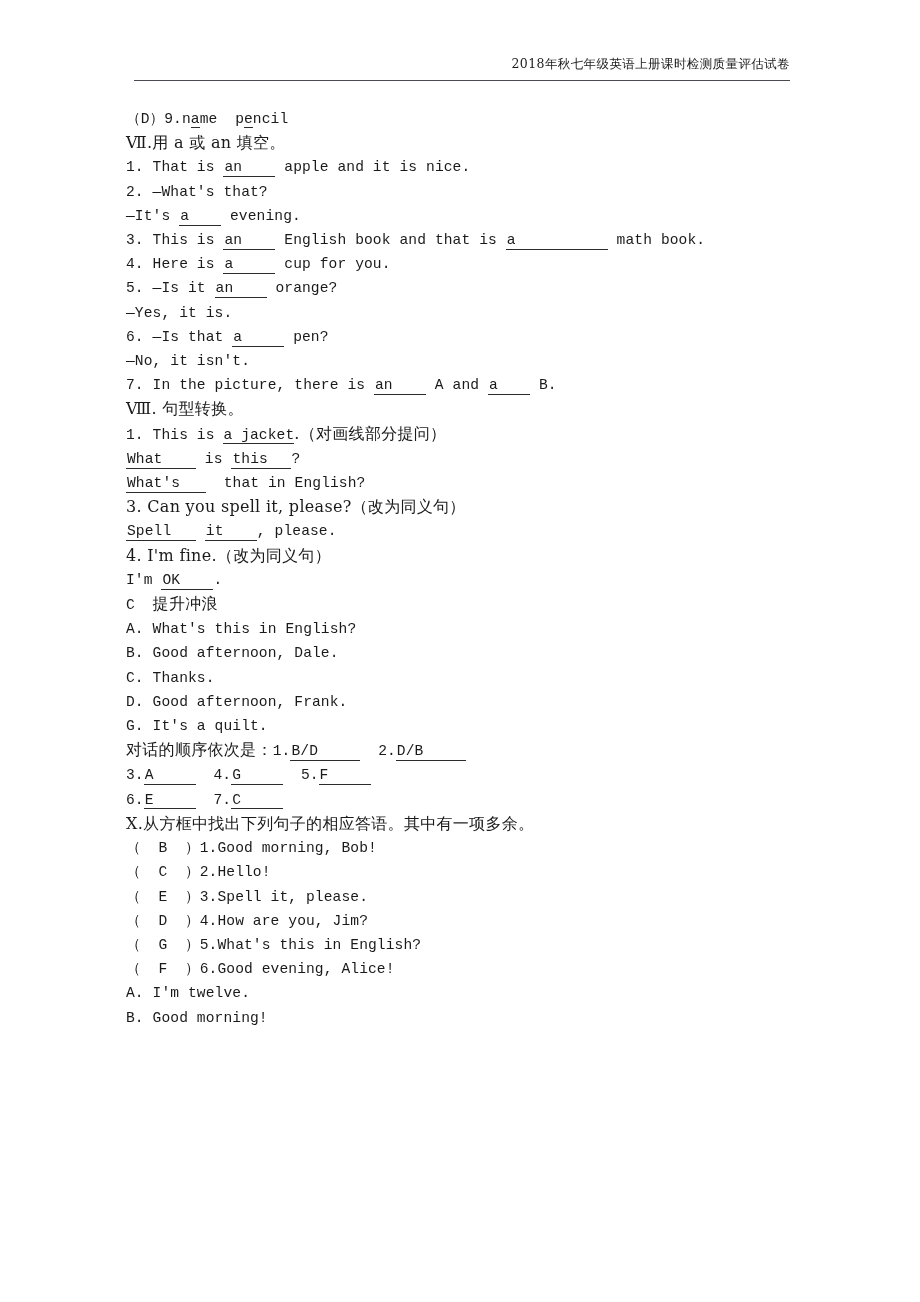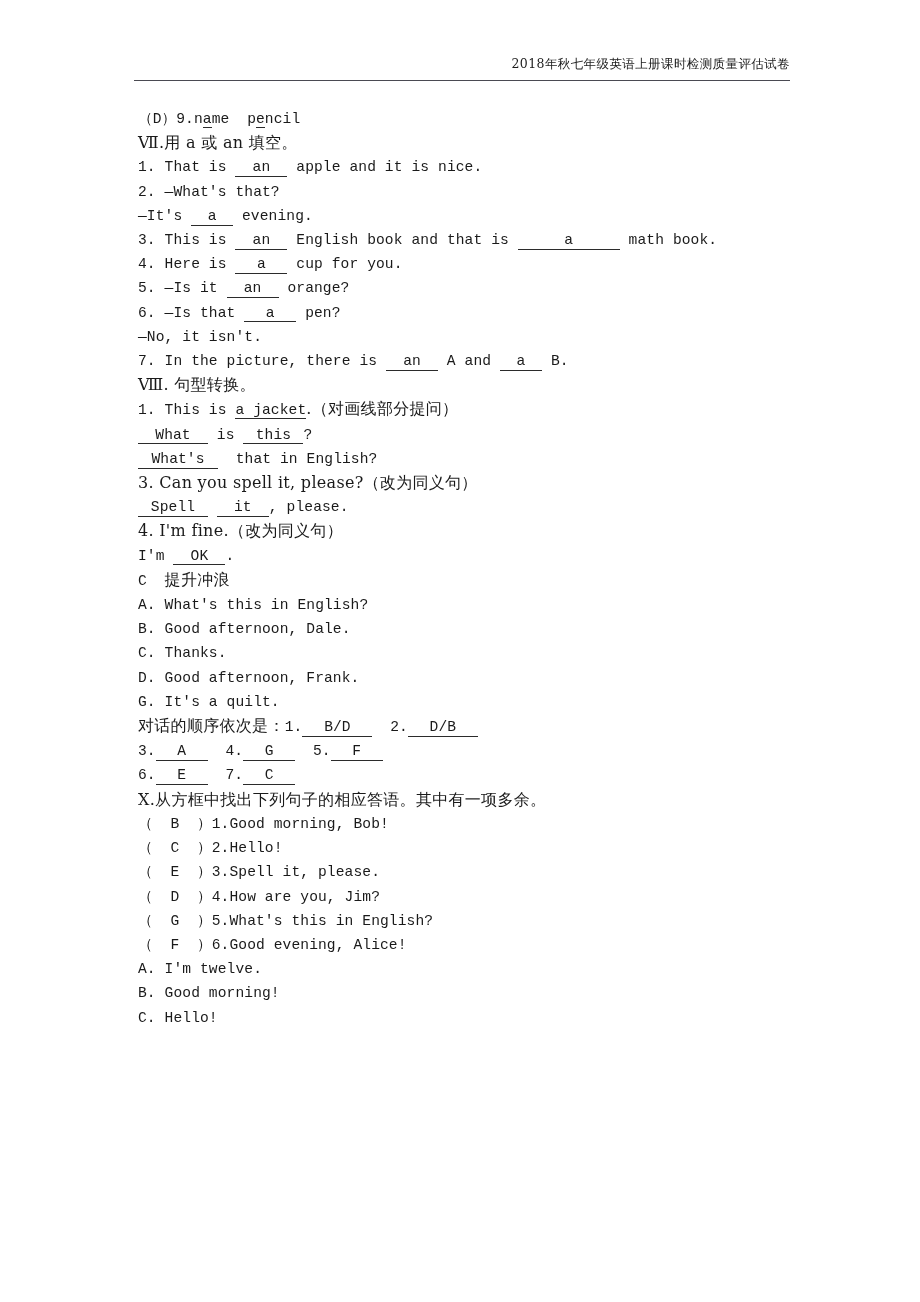--- a/index.html
+++ b/index.html
@@ -51,32 +51,30 @@
     left: 126px;
     top: 107px;
     width: 700px;
   }
   .line {
     font-size: 14.6px;
     line-height: 24.2px;
     white-space: pre;
     letter-spacing: 0.1px;
     color: #1a1a1a;
-    margin-left: 12px;
   }
   .cn {
     font-family: "DejaVu Serif", "Liberation Serif", serif;
     font-size: 16px;
     letter-spacing: 0.3px;
   }
 
   
   .blank {
     display: inline-block;
-    text-align: center;
     border-bottom: 1px solid #2b2b2b;
     line-height: 1.08;
     padding: 0 1px;
   }
   .w4  { min-width: 40px; }
   .w5  { min-width: 50px; }
   .w6  { min-width: 58px; }
   .w7  { min-width: 68px; }
   .w8  { min-width: 78px; }
   .w10 { min-width: 100px; }
@@ -124,20 +122,21 @@
     <div class="line"><span>2. —What's that?</span></div>
 
     <div class="line"><span>—It's </span><span class="blank w4">a</span><span> evening.</span></div>
 
     <div class="line"><span>3. This is </span><span class="blank w5">an</span><span> English book and that is </span><span class="blank w10">a</span><span> math book.</span></div>
 
     <div class="line"><span>4. Here is </span><span class="blank w5">a</span><span> cup for you.</span></div>
 
     <div class="line"><span>5. —Is it </span><span class="blank w5">an</span><span> orange?</span></div>
 
+    <div class="line"><span>—Yes, it is.</span></div>
 
     <div class="line"><span>6. —Is that </span><span class="blank w5">a</span><span> pen?</span></div>
 
     <div class="line"><span>—No, it isn't.</span></div>
 
     <div class="line"><span>7. In the picture, there is </span><span class="blank w5">an</span><span> A and </span><span class="blank w4">a</span><span> B.</span></div>
 
     <div class="line cn">Ⅷ. 句型转换。</div>
 
     <div class="line"><span>1. This is </span><span class="ul">a jacket</span><span class="cn">.（对画线部分提问）</span></div>

